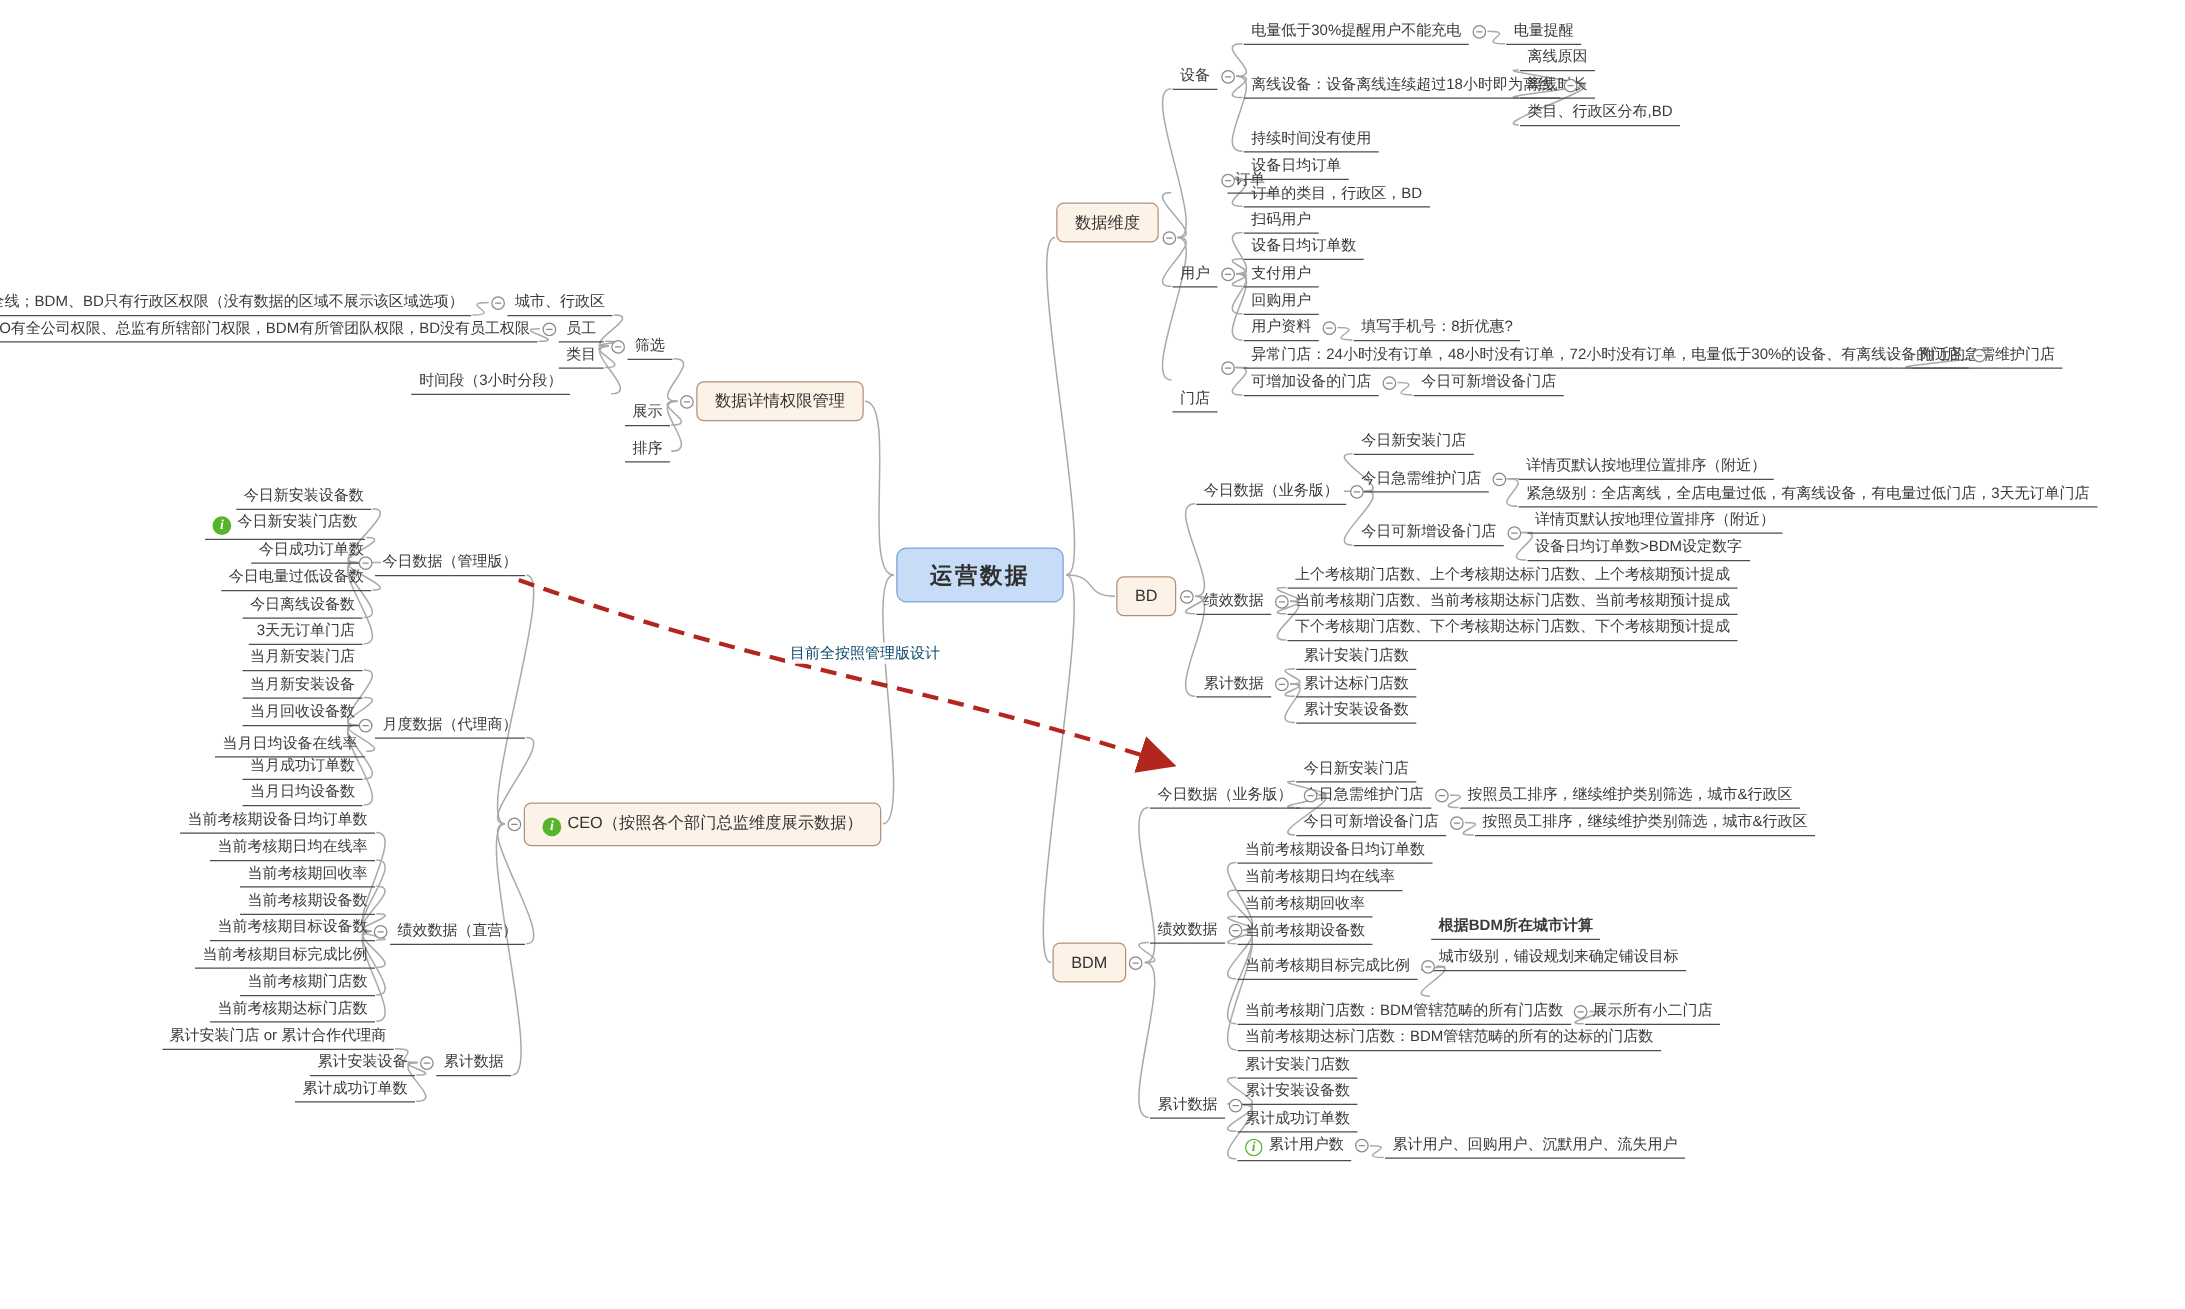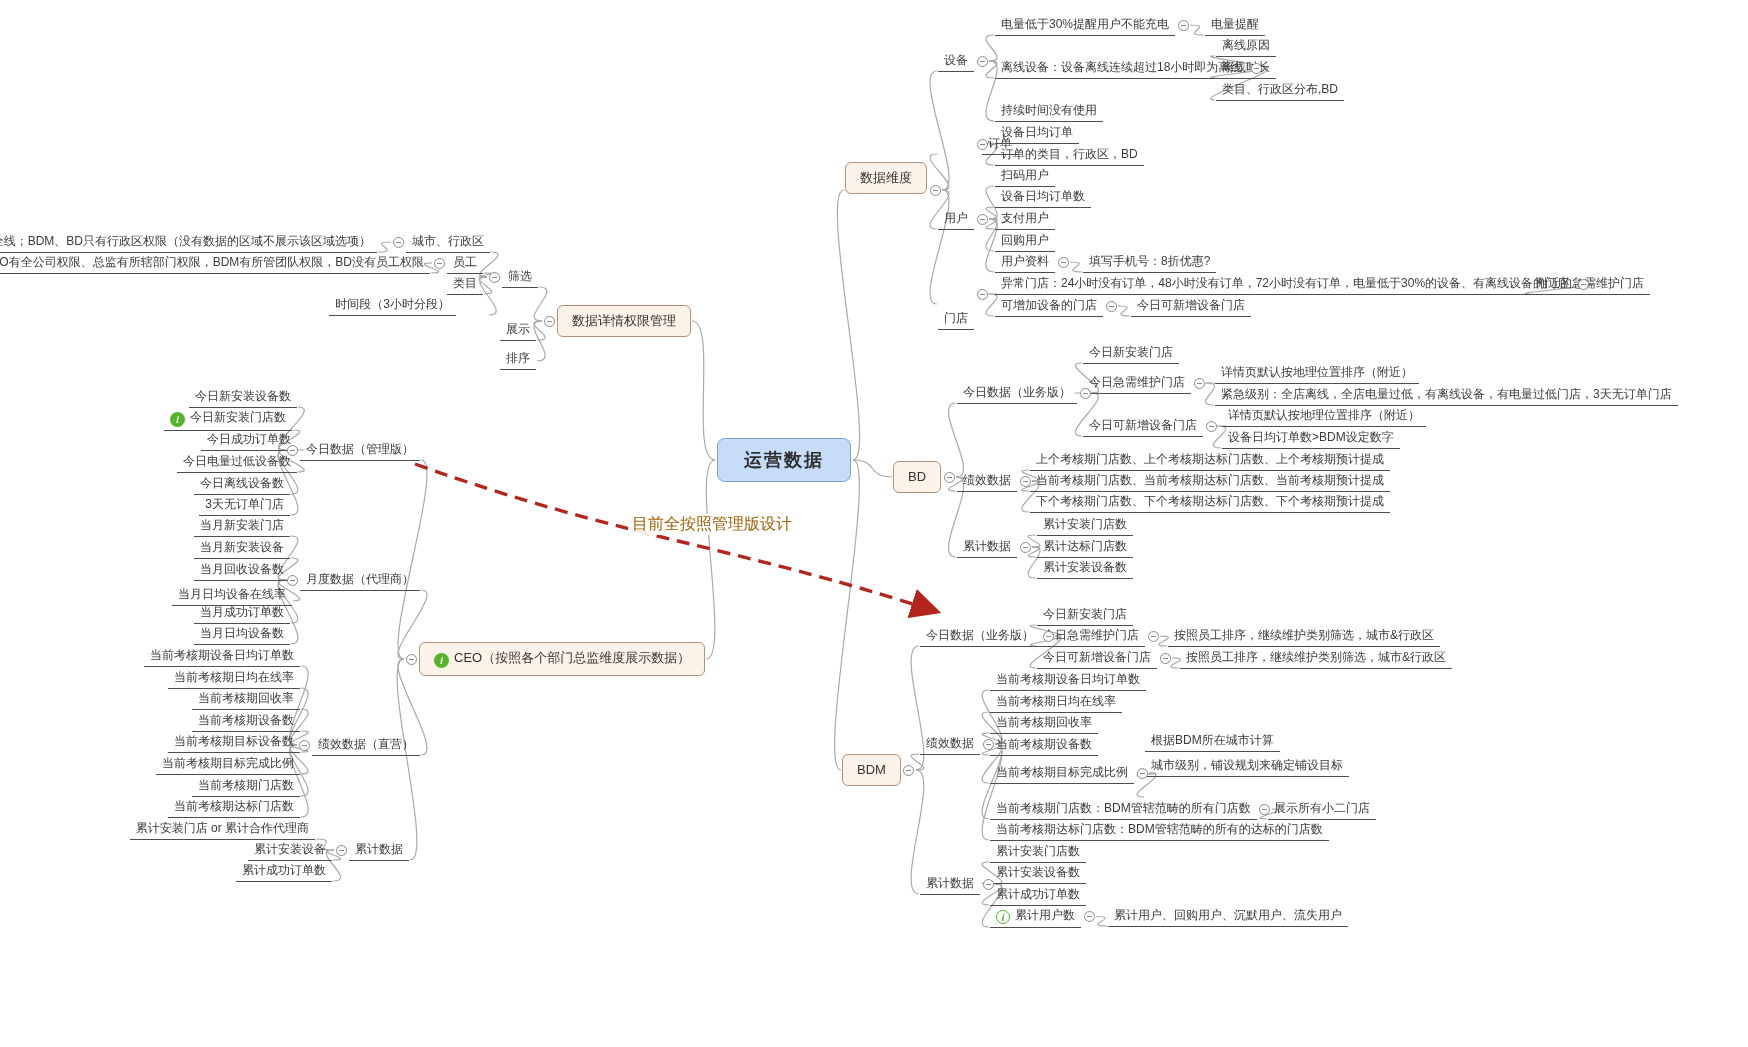--- a/index.html
+++ b/index.html
@@ -9,21 +9,21 @@
   .node{position:absolute;white-space:nowrap;font-size:12px;color:#3a3a3a;z-index:2;line-height:16px;}
   .node.line{padding:2px 6px 3px 6px;border-bottom:1.5px solid #4d4d4d;}
   .node.branch{background:#fdf2e8;border:1px solid #b2907a;border-radius:6px;padding:7px 14px;font-size:13px;color:#333;}
   .node.root{background:#c7dcf7;border:1px solid #7aa3d8;border-radius:8px;padding:13px 26px;
              font-size:18px;font-weight:bold;color:#2f2f2f;letter-spacing:2px;}
   .icon-info{display:inline-block;width:15px;height:15px;border-radius:50%;background:#55b42a;color:#fff;
              font:italic bold 11px/15px "Liberation Serif","DejaVu Serif",serif;text-align:center;margin-right:5px;vertical-align:-2px;}
   .icon-info.outline{background:#fff;color:#55b42a;border:1.5px solid #55b42a;width:12px;height:12px;line-height:12px;}
   .expander{position:absolute;width:11px;height:11px;border:1px solid #8a8a8a;border-radius:50%;background:#fff;z-index:3;box-sizing:border-box;}
   .expander::after{content:"";position:absolute;left:2px;right:2px;top:4px;height:1px;background:#8a8a8a;}
-  .note-label{position:absolute;z-index:4;color:#a16207;font-size:16px;background:rgba(255,255,255,.9);padding:0 4px;}
+  .note-label{position:absolute;z-index:4;color:#0c4a6e;font-size:12px;background:rgba(255,255,255,.9);padding:0 4px;}
 </style>
 </head>
 <body>
 
 <div id="canvas">
   <svg id="edges" width="1748" height="1047">
       <path d="M853,460 C879,460 818,190 844,190" fill="none" stroke="#a9a9a9" stroke-width="1.2"></path>
       <path d="M715,460 C689,460 718,321 692,321" fill="none" stroke="#a9a9a9" stroke-width="1.2"></path>
       <path d="M715,460 C689,460 732.171875,659 706.171875,659" fill="none" stroke="#a9a9a9" stroke-width="1.2"></path>
       <path d="M853,460 C879,460 866,477 892,477" fill="none" stroke="#a9a9a9" stroke-width="1.2"></path>
@@ -221,21 +221,21 @@
       <div class="node line" style="top: 625px; left: 1168px;"><span>按照员工排序，继续维护类别筛选，城市&amp;行政区</span></div>
       <div class="node line" style="top: 647px; left: 1037px;"><span>今日可新增设备门店</span></div>
       <div class="node line" style="top: 647px; left: 1180px;"><span>按照员工排序，继续维护类别筛选，城市&amp;行政区</span></div>
       <div class="node line" style="top: 733px; left: 920px;"><span>绩效数据</span></div>
       <div class="node line" style="top: 669px; left: 990px;"><span>当前考核期设备日均订单数</span></div>
       <div class="node line" style="top: 691px; left: 990px;"><span>当前考核期日均在线率</span></div>
       <div class="node line" style="top: 712px; left: 990px;"><span>当前考核期回收率</span></div>
       <div class="node line" style="top: 734px; left: 990px;"><span>当前考核期设备数</span></div>
       <div class="node line" style="top: 762px; left: 990px;"><span>当前考核期目标完成比例</span></div>
       <div class="node line" style="top: 755px; left: 1145px;"><span>城市级别，铺设规划来确定铺设目标</span></div>
-      <div class="node line" style="top: 730px; left: 1145px;"><span>根据BDM所在城市计算</span></div>
+      <div class="node line" style="top: 730px; left: 1145px; font-weight: bold;"><span>根据BDM所在城市计算</span></div>
       <div class="node line" style="top: 798px; left: 990px;"><span>当前考核期门店数：BDM管辖范畴的所有门店数</span></div>
       <div class="node line" style="top: 798px; left: 1268px;"><span>展示所有小二门店</span></div>
       <div class="node line" style="top: 819px; left: 990px;"><span>当前考核期达标门店数：BDM管辖范畴的所有的达标的门店数</span></div>
       <div class="node line" style="top: 873px; left: 920px;"><span>累计数据</span></div>
       <div class="node line" style="top: 841px; left: 990px;"><span>累计安装门店数</span></div>
       <div class="node line" style="top: 862px; left: 990px;"><span>累计安装设备数</span></div>
       <div class="node line" style="top: 884px; left: 990px;"><span>累计成功订单数</span></div>
       <div class="node line" style="top: 905px; left: 990px;"><span class="icon-info outline">i</span><span>累计用户数</span></div>
       <div class="node line" style="top: 905px; left: 1108px;"><span>累计用户、回购用户、沉默用户、流失用户</span></div>
     </div>

